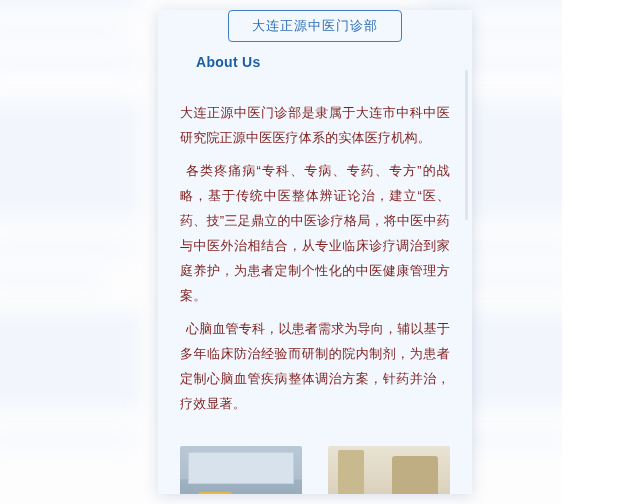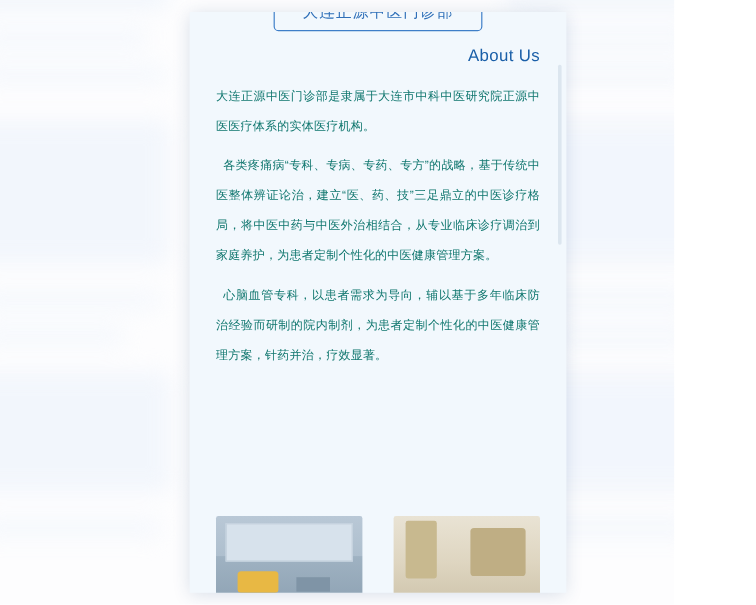--- a/index.html
+++ b/index.html
@@ -91,34 +91,34 @@
     color: #2f6fb8;
     font-size: 13px;
     line-height: 30px;
     text-align: center;
     letter-spacing: 1px;
     overflow: hidden;
     white-space: nowrap;
   }
 
   .section-title {
-    margin: 0;
+    margin: 16px;
     padding-top: 28px;
-    text-align: right;
+    text-align: left;
     font-size: 14px;
-    font-weight: normal;
+    font-weight: bold;
     color: #1a5fa8;
     letter-spacing: 0.3px;
   }
 
   .body-copy {
     margin: 0;
     padding-top: 14px;
-    color: #0f766e;
-    font-size: 10px;
+    color: #7f1d1d;
+    font-size: 13px;
     line-height: 25px;
     text-align: justify;
     letter-spacing: 0.2px;
   }
   .body-copy p {
     margin: 0 0 8px 0;
     text-indent: 0;
   }
   .body-copy p.indent {
     text-indent: 6px;
@@ -232,21 +232,21 @@
   <div class="modal">
     <div class="modal-inner">
 
       <div class="title-pill">大连正源中医门诊部</div>
 
       <h2 class="section-title">About Us</h2>
 
       <div class="body-copy">
         <p>大连正源中医门诊部是隶属于大连市中科中医研究院正源中医医疗体系的实体医疗机构。</p>
         <p class="indent">各类疼痛病“专科、专病、专药、专方”的战略，基于传统中医整体辨证论治，建立“医、药、技”三足鼎立的中医诊疗格局，将中医中药与中医外治相结合，从专业临床诊疗调治到家庭养护，为患者定制个性化的中医健康管理方案。</p>
-        <p class="indent">心脑血管专科，以患者需求为导向，辅以基于多年临床防治经验而研制的院内制剂，为患者定制个性化的中医健康管理方案，针药并治，疗效显著。</p>
+        <p class="indent">心脑血管专科，以患者需求为导向，辅以基于多年临床防治经验而研制的院内制剂，为患者定制心脑血管疾病整体调治方案，针药并治，疗效显著。</p>
       </div>
 
       <div class="photo-row">
         <div class="photo photo-1"></div>
         <div class="photo photo-2"></div>
       </div>
 
       <div class="scroll-track">
         <div class="scroll-thumb"></div>
       </div>

